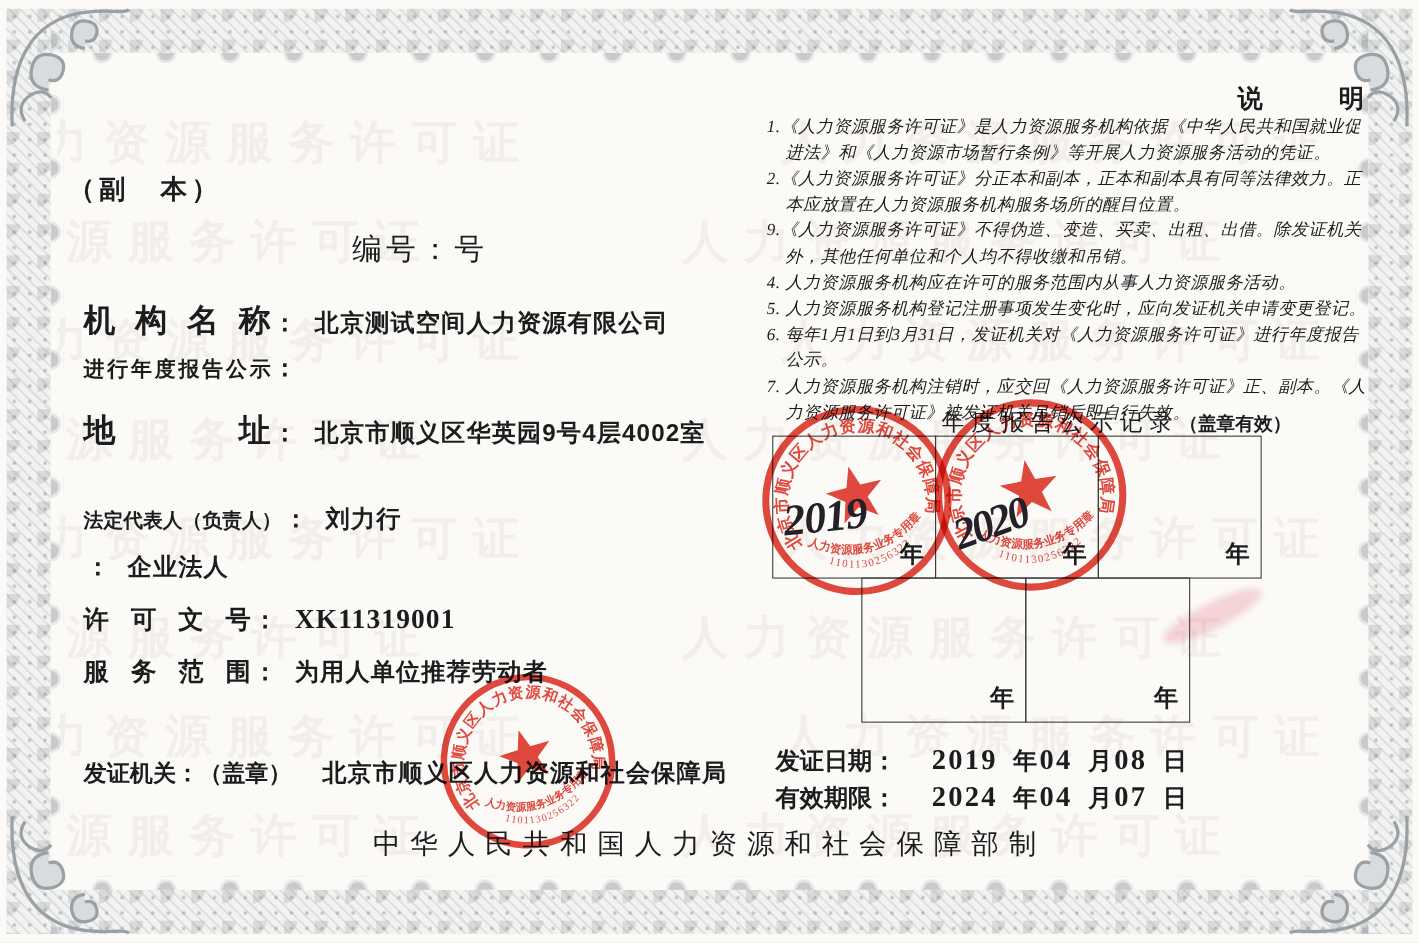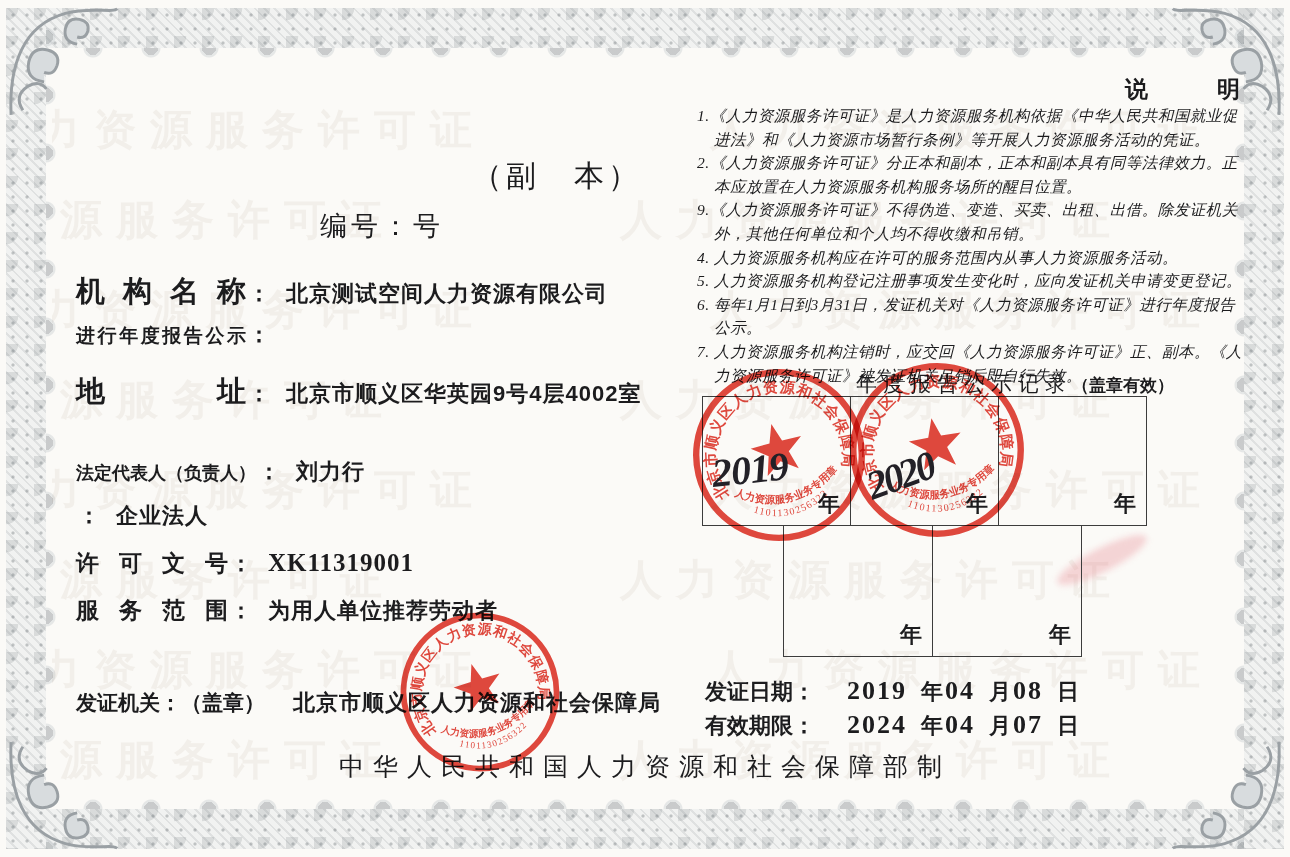--- a/index.html
+++ b/index.html
@@ -34,22 +34,22 @@
   .c-tr{right:4px;top:4px;transform:scaleX(-1);}
   .c-bl{left:4px;bottom:4px;transform:scaleY(-1);}
   .c-br{right:4px;bottom:4px;transform:scale(-1,-1);}
   
   .wm-layer{position:absolute;inset:52px;overflow:hidden;z-index:0;}
   .wm-row{position:absolute;white-space:nowrap;font-size:42px;font-weight:700;
     letter-spacing:14px;color:rgba(145,130,110,0.085);font-family:"Liberation Sans","DejaVu Sans",sans-serif;}
   
   .title{position:absolute;left:62px;top:84px;width:580px;text-align:center;
     font-size:47px;font-weight:700;letter-spacing:11px;z-index:2;}
-  .subtitle{position:absolute;left:62px;top:156px;width:580px;text-align:right;
-    font-size:30px;font-weight:400;letter-spacing:4px;z-index:2;}
+  .subtitle{position:absolute;left:62px;top:156px;width:580px;text-align:left;
+    font-size:24px;font-weight:700;letter-spacing:4px;z-index:2;}
   .serial{position:absolute;left:120px;top:208px;width:520px;display:flex;align-items:baseline;
     justify-content:center;z-index:2;}
   .serial .s-lab{font-size:27px;letter-spacing:4px;}
   .serial .s-num{font-size:28px;font-weight:700;letter-spacing:3px;margin:0 48px 0 34px;}
   .serial .s-suf{font-size:27px;}
   .frow{position:absolute;left:76px;display:flex;align-items:baseline;z-index:2;}
   .flabel{display:inline-block;text-align:justify;text-align-last:justify;
     font-family:"Liberation Sans","DejaVu Sans",sans-serif;font-weight:700;}
   .flabel.w170{width:170px;font-size:29px;}
   .flabel.w152{width:152px;font-size:23px;}

